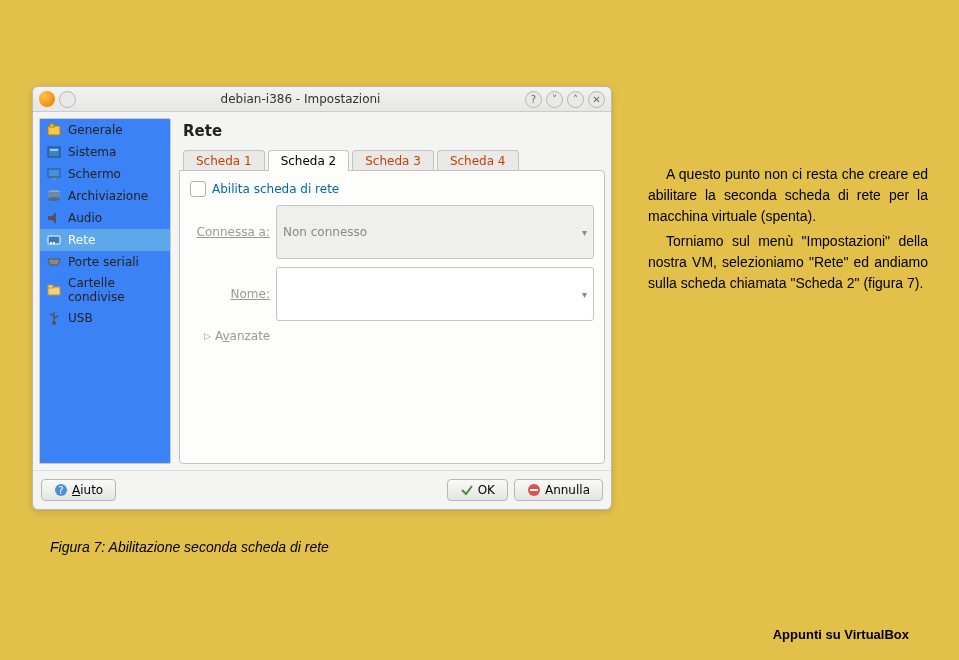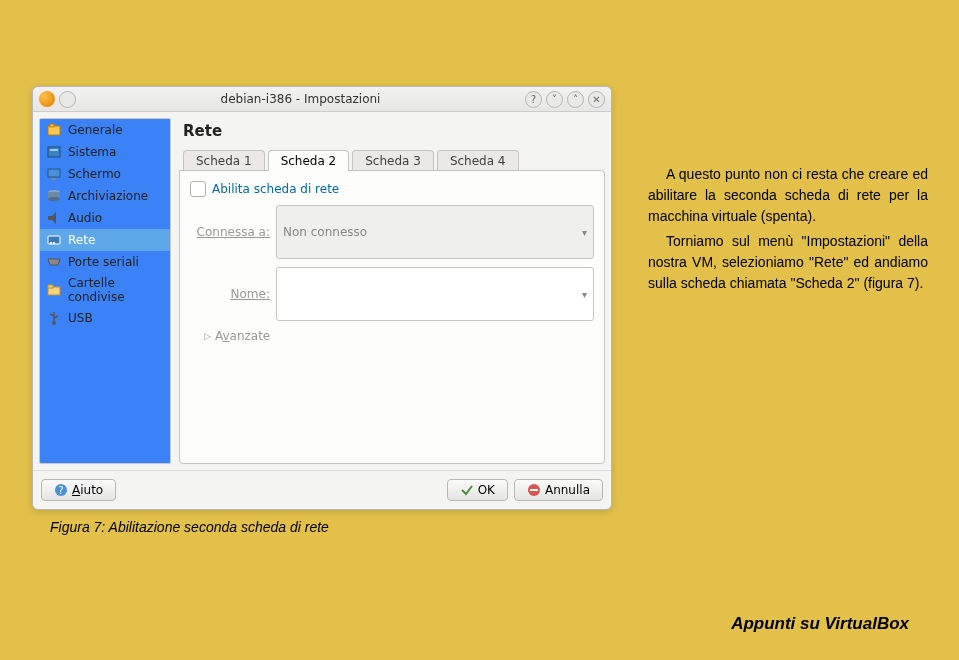--- a/index.html
+++ b/index.html
@@ -110,21 +110,21 @@
   display: flex;
   gap: 3px;
   padding-left: 4px;
 }
 .tab {
   padding: 3px 12px;
   background: #eae9e7;
   border: 1px solid #c3c3c1;
   border-bottom: none;
   border-radius: 4px 4px 0 0;
-  color: #404040;
+  color: #c2410c;
   cursor: pointer;
 }
 .tab.active {
   background: #fdfdfc;
   color: #000;
   position: relative;
   z-index: 2;
 }
 .tabpanel {
   border: 1px solid #c3c3c1;
@@ -209,34 +209,33 @@
   width: 280px;
   font-family: Arial, sans-serif;
   font-size: 14px;
   line-height: 1.5;
   color: #000;
   text-align: justify;
 }
 .caption {
   position: absolute;
   left: 50px;
-  top: 519px;
+  top: 539px;
   font-family: Arial, sans-serif;
   font-style: italic;
   font-size: 14px;
   color: #000;
 }
 .footer {
   position: absolute;
   right: 50px;
-  bottom: 26px;
+  bottom: 18px;
   font-family: Arial, sans-serif;
-  font-size: 17px;
+  font-size: 13px;
   font-weight: bold;
-  font-style: italic;
   color: #000;
 }
 .underline { text-decoration: underline; }
 </style>
 </head>
 <body>
 
 <div class="dialog">
   <div class="titlebar">
     <div class="left-icons">

